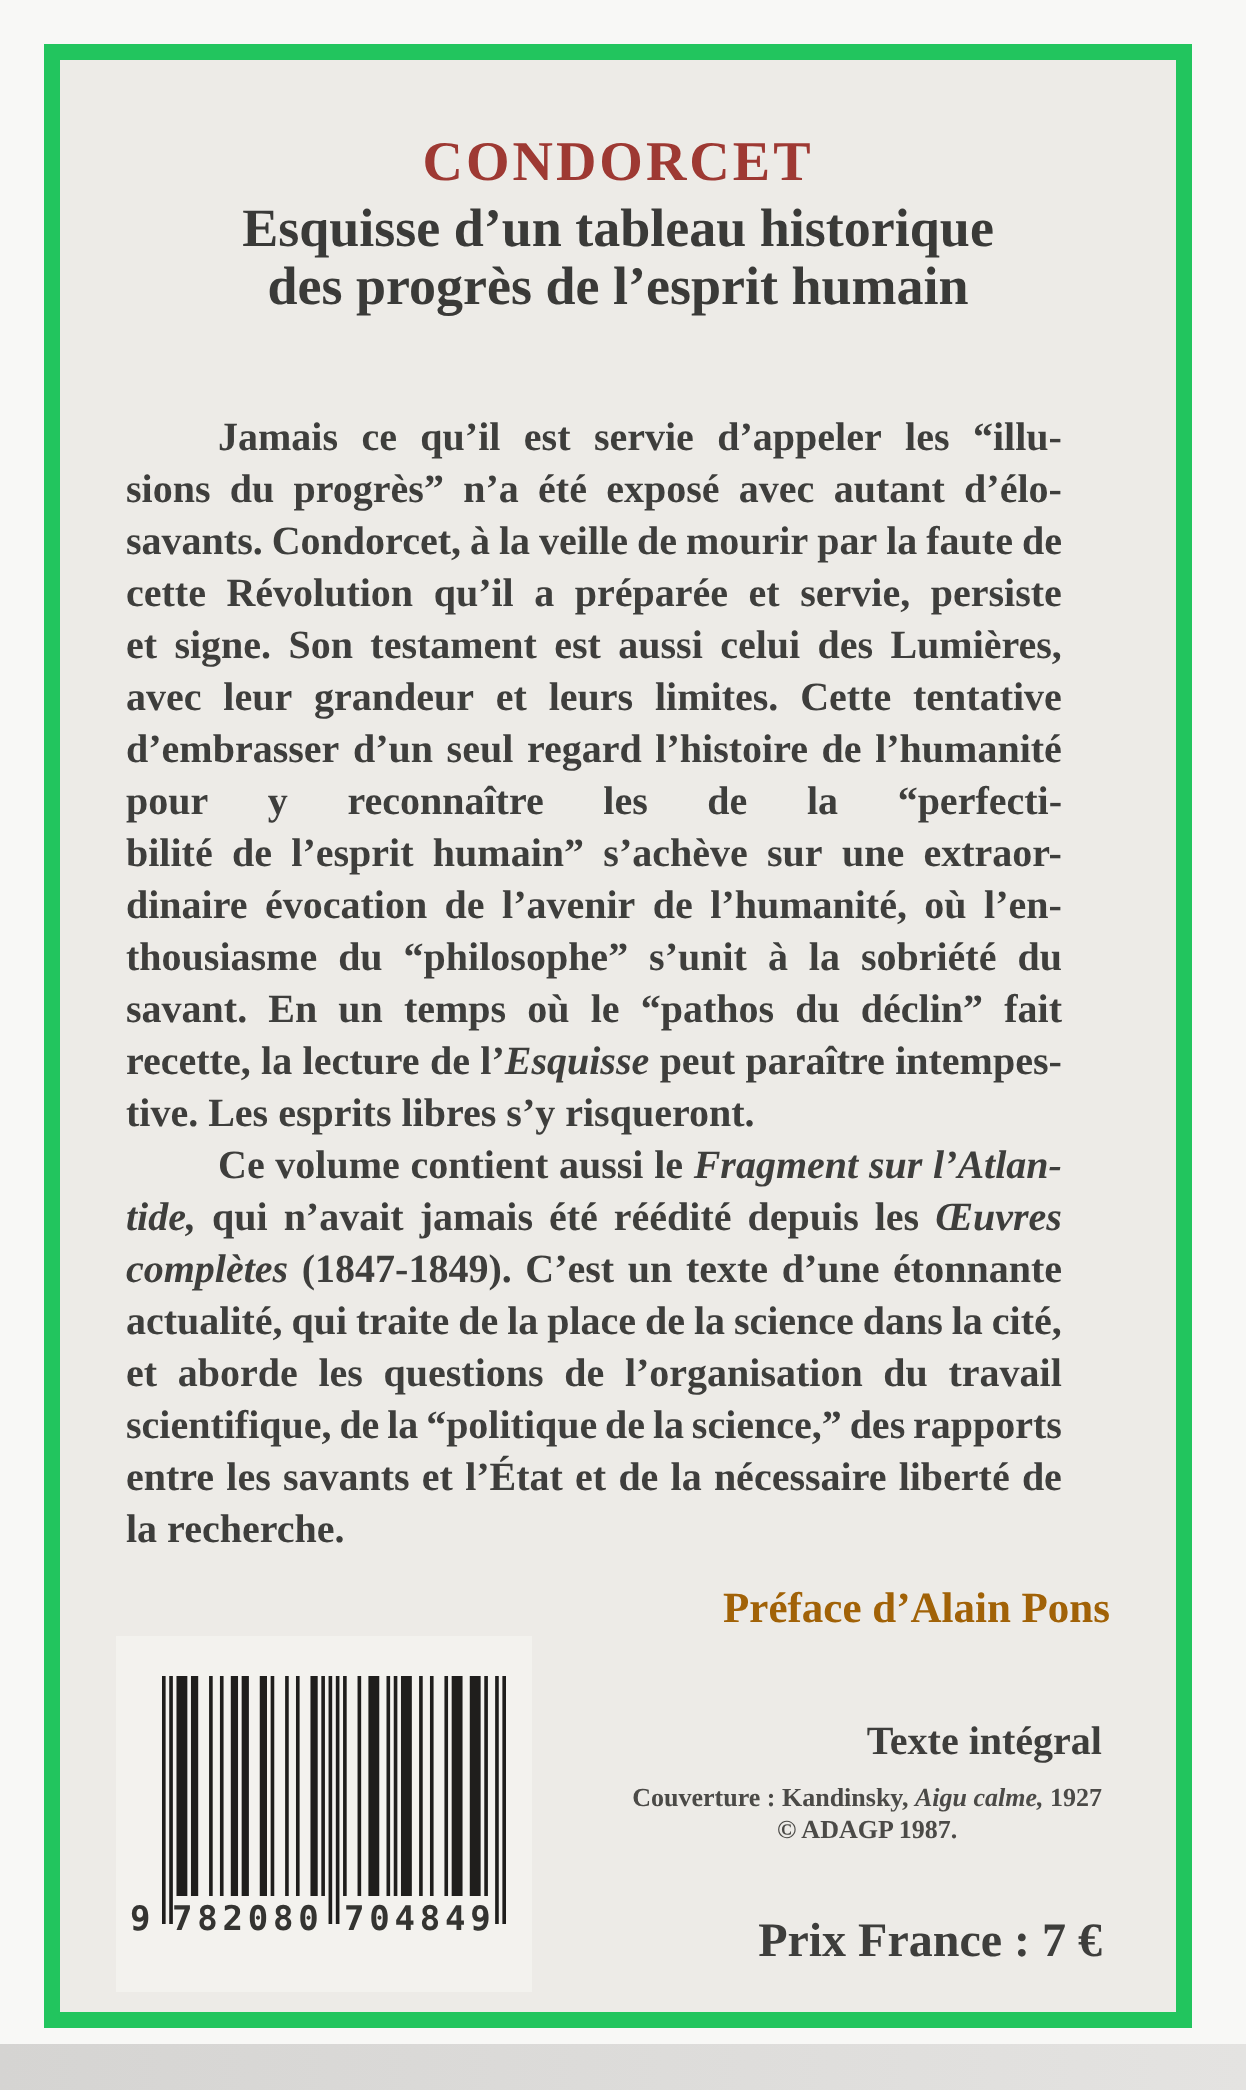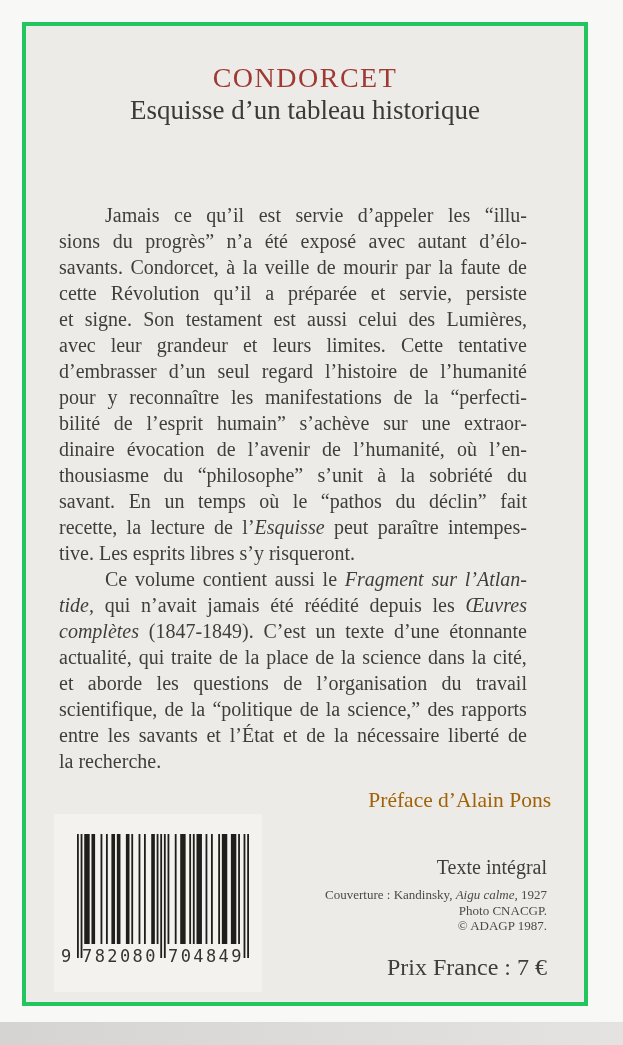--- a/index.html
+++ b/index.html
@@ -7,22 +7,23 @@
     position:relative;width:623px;height:1045px;overflow:hidden;
     background:#f8f8f6;
     font-family:"Liberation Serif",serif;
   }
   .bottom-strip{
     position:absolute;left:0;top:1022px;width:623px;height:23px;
     background:linear-gradient(to right,#d5d4d2,#e4e3e1);
   }
   .cover{
     position:absolute;left:22px;top:22px;width:558px;height:976px;
-    border:4px solid #22c55e;
+    border:8px solid #22c55e;
     background:#edebe7;
+    font-weight:bold;
   }
   .author{
     position:absolute;top:36px;left:0;width:100%;text-align:center;
     font-size:28px;letter-spacing:1.5px;color:#9e3933;
   }
   .title{
     position:absolute;top:70px;left:0;width:100%;text-align:center;
     font-size:27px;line-height:29px;color:#3a3a38;
   }
   .subtitle{
@@ -55,39 +56,40 @@
   }
   .bc-nine{left:-16px;}
   .bc-g1{left:5px;letter-spacing:2.4px;}
   .bc-g2{left:91px;letter-spacing:2.4px;}
   .edition-note{
     position:absolute;top:830px;right:37px;
     font-size:20px;color:#3e3e3c;
   }
   .credits{
     position:absolute;top:861px;right:37px;
-    font-size:13px;line-height:15.5px;text-align:right;color:#4b4a47;
+    font-size:13px;line-height:15.5px;text-align:center;color:#4b4a47;
   }
   .price{
     position:absolute;top:928px;right:37px;
     font-size:24px;color:#3e3e3c;
   }
 </style>
 </head>
 <body>
 
 <div class="page">
   <div class="bottom-strip"></div>
 
   <div class="cover">
 
     <div class="author">CONDORCET</div>
 
     <div class="title">
       <div>Esquisse d’un tableau historique</div>
+      <div>des progrès de l’esprit humain</div>
     </div>
 
 
     <div class="blurb">
         <div class="line first">
           <span class="word"><span>Jamais</span></span>
           <span class="word"><span>ce</span></span>
           <span class="word"><span>qu’il</span></span>
           <span class="word"><span>est</span></span>
           <span class="word"><span>servie</span></span>
@@ -157,21 +159,20 @@
           <span class="word"><span>regard</span></span>
           <span class="word"><span>l’histoire</span></span>
           <span class="word"><span>de</span></span>
           <span class="word"><span>l’humanité</span></span>
         </div>
         <div class="line">
           <span class="word"><span>pour</span></span>
           <span class="word"><span>y</span></span>
           <span class="word"><span>reconnaître</span></span>
           <span class="word"><span>les</span></span>
-          <span class="word"><span>manifestations</span></span>
           <span class="word"><span>de</span></span>
           <span class="word"><span>la</span></span>
           <span class="word"><span>“perfecti-</span></span>
         </div>
         <div class="line">
           <span class="word"><span>bilité</span></span>
           <span class="word"><span>de</span></span>
           <span class="word"><span>l’esprit</span></span>
           <span class="word"><span>humain”</span></span>
           <span class="word"><span>s’achève</span></span>
@@ -342,20 +343,19 @@
         </svg>
       <span class="bc-digit bc-nine">9</span>
       <span class="bc-digit bc-g1">782080</span>
       <span class="bc-digit bc-g2">704849</span>
     </div>
 
     <div class="edition-note">Texte intégral</div>
 
     <div class="credits">
         <div><span>Couverture : Kandinsky, </span><em>Aigu calme,</em><span> 1927</span></div>
-        <div><span>Photo CNACGP.</span></div>
         <div><span>© ADAGP 1987.</span></div>
       </div>
 
     <div class="price">Prix France : 7 €</div>
 
   </div>
 </div>
 
 </body></html>

